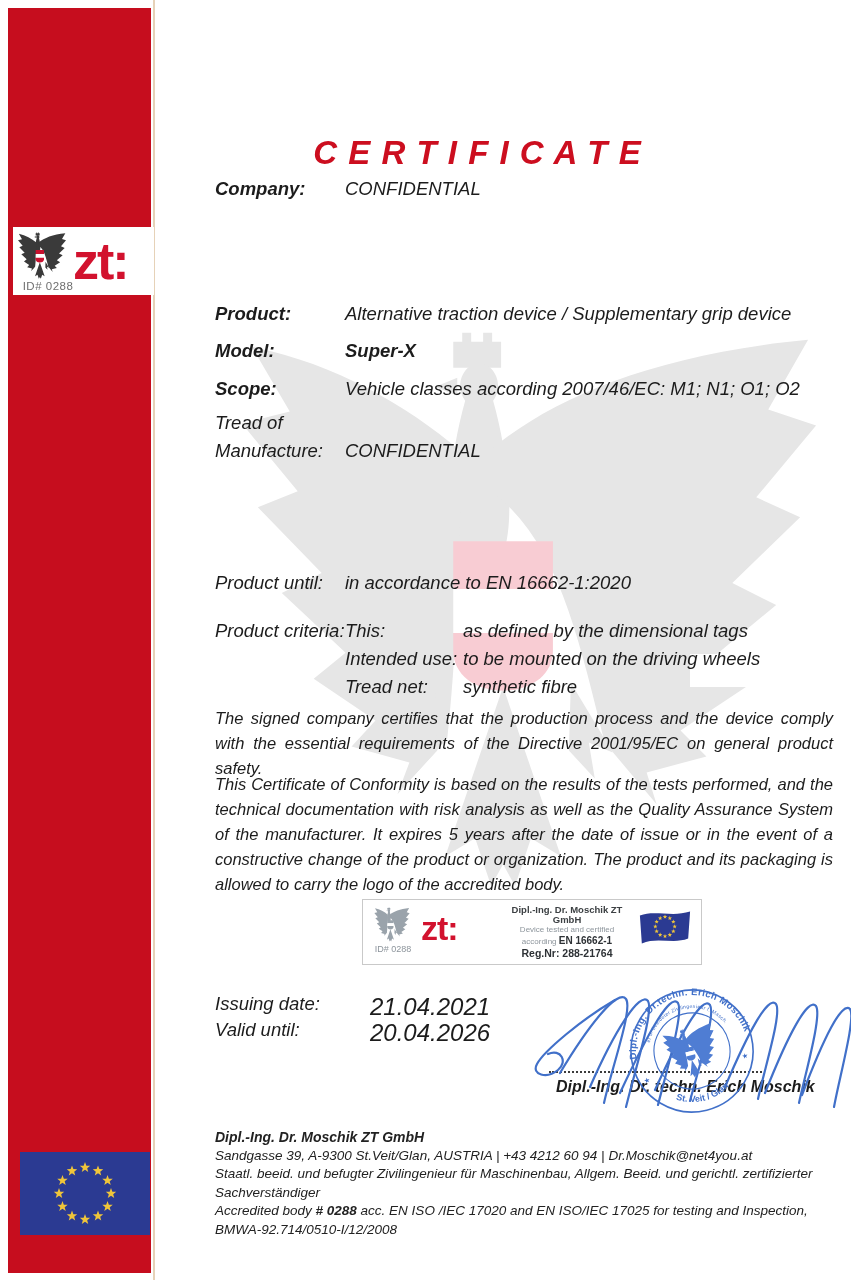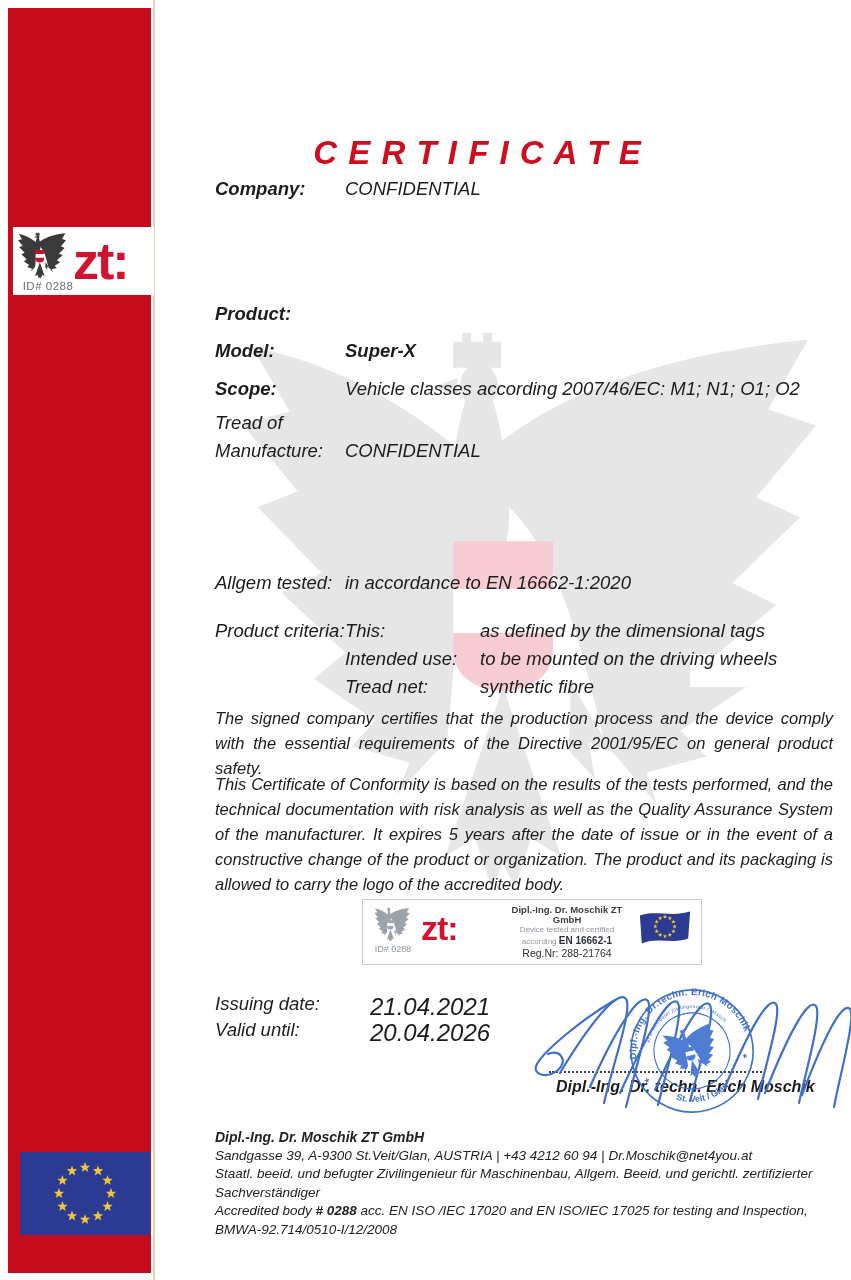--- a/index.html
+++ b/index.html
@@ -27,35 +27,35 @@
   .title{left:155px;top:90px;width:645px;text-align:center;font-size:33px;font-weight:bold;color:var(--title-red,#cc0e1f);letter-spacing:1px;z-index:2;margin-top:44px;}
   .cert-no{left:155px;top:139px;width:645px;text-align:center;font-size:17px;z-index:2;}
   .cert-no b{font-weight:bold;}
 
   
   .frow{z-index:2;font-size:18.5px;white-space:nowrap;}
   .flabel{left:215px;}
   .fvalue{left:345px;}
   .bold{font-weight:bold;}
   .crit-name{left:345px;}
-  .crit-val{left:480px;}
+  .crit-val{left:463px;}
 
   .para{left:215px;width:618px;font-size:16.5px;line-height:25px;text-align:justify;z-index:2;}
 
   
   .badge{left:362px;top:899px;width:338px;height:64px;background:#fff;border:1px solid #c9c9c9;z-index:2;font-style:normal;}
   .badge-eagle{left:10px;top:5px;width:38px;height:38px;color:#9aa3ab;--sred:#9aa3ab;--swhite:#ffffff;}
   .badge-id{left:4px;top:44px;width:52px;text-align:center;font-size:9px;color:#8d959c;}
   .badge-zt{left:58px;top:8px;font-size:34px;font-weight:800;color:var(--zt-red,#d2122e);letter-spacing:-1px;line-height:40px;}
   .badge-text{left:138px;top:5px;width:132px;text-align:center;line-height:1;}
   .bt1{font-size:9.5px;font-weight:bold;color:#3c4043;margin-bottom:2px;}
   .bt2{font-size:8px;color:#8d959c;margin-bottom:2px;}
   .bt3{font-size:8px;color:#8d959c;margin-bottom:2px;}
   .bt3 b{font-size:10px;color:#2e3236;}
-  .bt4{font-size:10.5px;font-weight:normal;color:#2e3236;}
+  .bt4{font-size:10.5px;font-weight:bold;color:#2e3236;}
   .badge-flag{left:274px;top:7px;width:56px;height:42px;}
 
   
   .dates-label{left:215px;font-size:18.5px;z-index:2;}
   .dates-value{left:370px;font-size:24px;z-index:2;}
 
   
   .sig-svg{left:520px;top:975px;width:330px;height:140px;z-index:3;}
   .stamp-svg{left:627px;top:986px;width:130px;height:130px;z-index:3;transform:rotate(-14deg);font-style:normal;}
   .dotline{left:549px;top:1071px;width:213px;border-top:2px dotted #3c3c3c;z-index:2;}
@@ -109,32 +109,33 @@
     <div class="abs logo-id">ID# 0288</div>
     <div class="abs logo-zt">zt:</div>
   </div>
 
   <div class="abs title">C E R T I F I C A T E</div>
 
   <div class="abs frow flabel bold" style="top:178px">Company:</div>
   <div class="abs frow fvalue" style="top:178px">CONFIDENTIAL</div>
 
   <div class="abs frow flabel bold" style="top:303px">Product:</div>
+  <div class="abs frow fvalue" style="top:303px">Alternative traction device / Supplementary grip device</div>
 
   <div class="abs frow flabel bold" style="top:340px">Model:</div>
   <div class="abs frow fvalue bold" style="top:340px">Super-X</div>
 
   <div class="abs frow flabel bold" style="top:378px">Scope:</div>
   <div class="abs frow fvalue" style="top:378px">Vehicle classes according 2007/46/EC: M1; N1; O1; O2</div>
 
   <div class="abs frow flabel" style="top:412px">Tread of</div>
   <div class="abs frow flabel" style="top:440px">Manufacture:</div>
   <div class="abs frow fvalue" style="top:440px">CONFIDENTIAL</div>
 
-  <div class="abs frow flabel" style="top:572px">Allgem tested:</div>
+  <div class="abs frow flabel" style="top:572px">Product until:</div>
   <div class="abs frow fvalue" style="top:572px">in accordance to EN 16662-1:2020</div>
 
   <div class="abs frow flabel" style="top:620px">Product criteria:</div>
   <div class="abs frow crit-name" style="top:620px">This:</div>
   <div class="abs frow crit-val" style="top:620px">as defined by the dimensional tags</div>
   <div class="abs frow crit-name" style="top:648px">Intended use:</div>
   <div class="abs frow crit-val" style="top:648px">to be mounted on the driving wheels</div>
   <div class="abs frow crit-name" style="top:676px">Tread net:</div>
   <div class="abs frow crit-val" style="top:676px">synthetic fibre</div>
 

